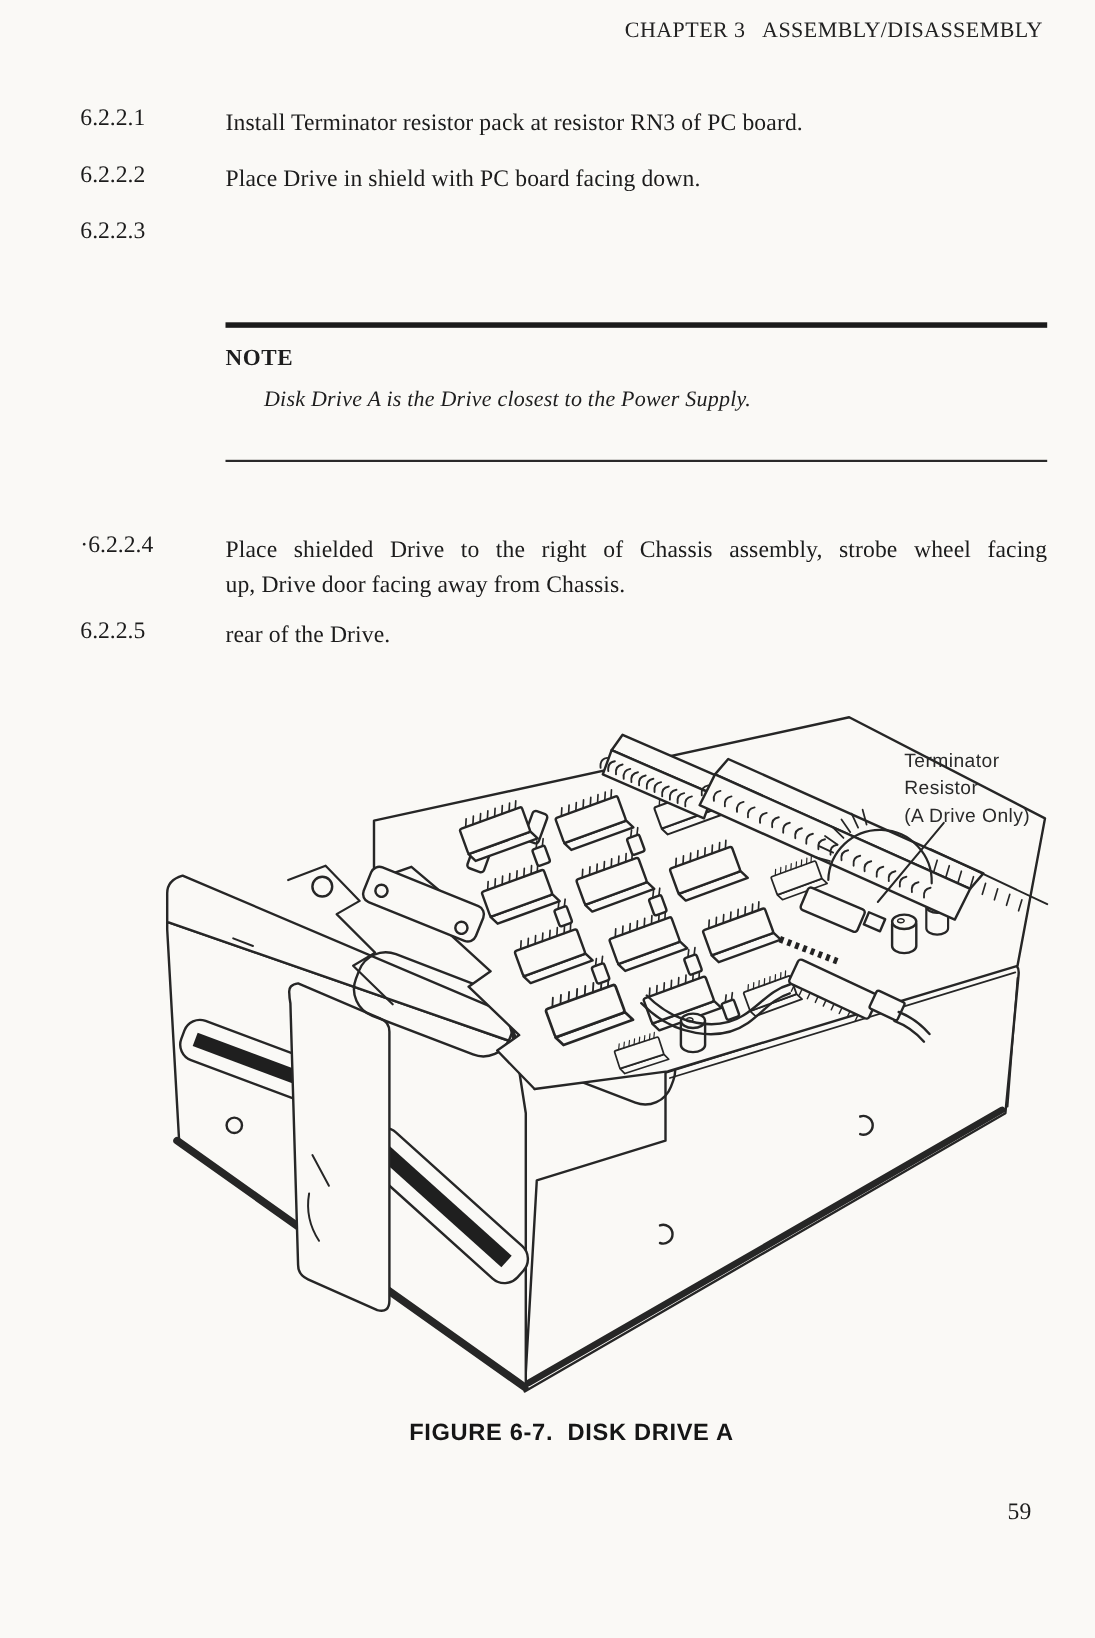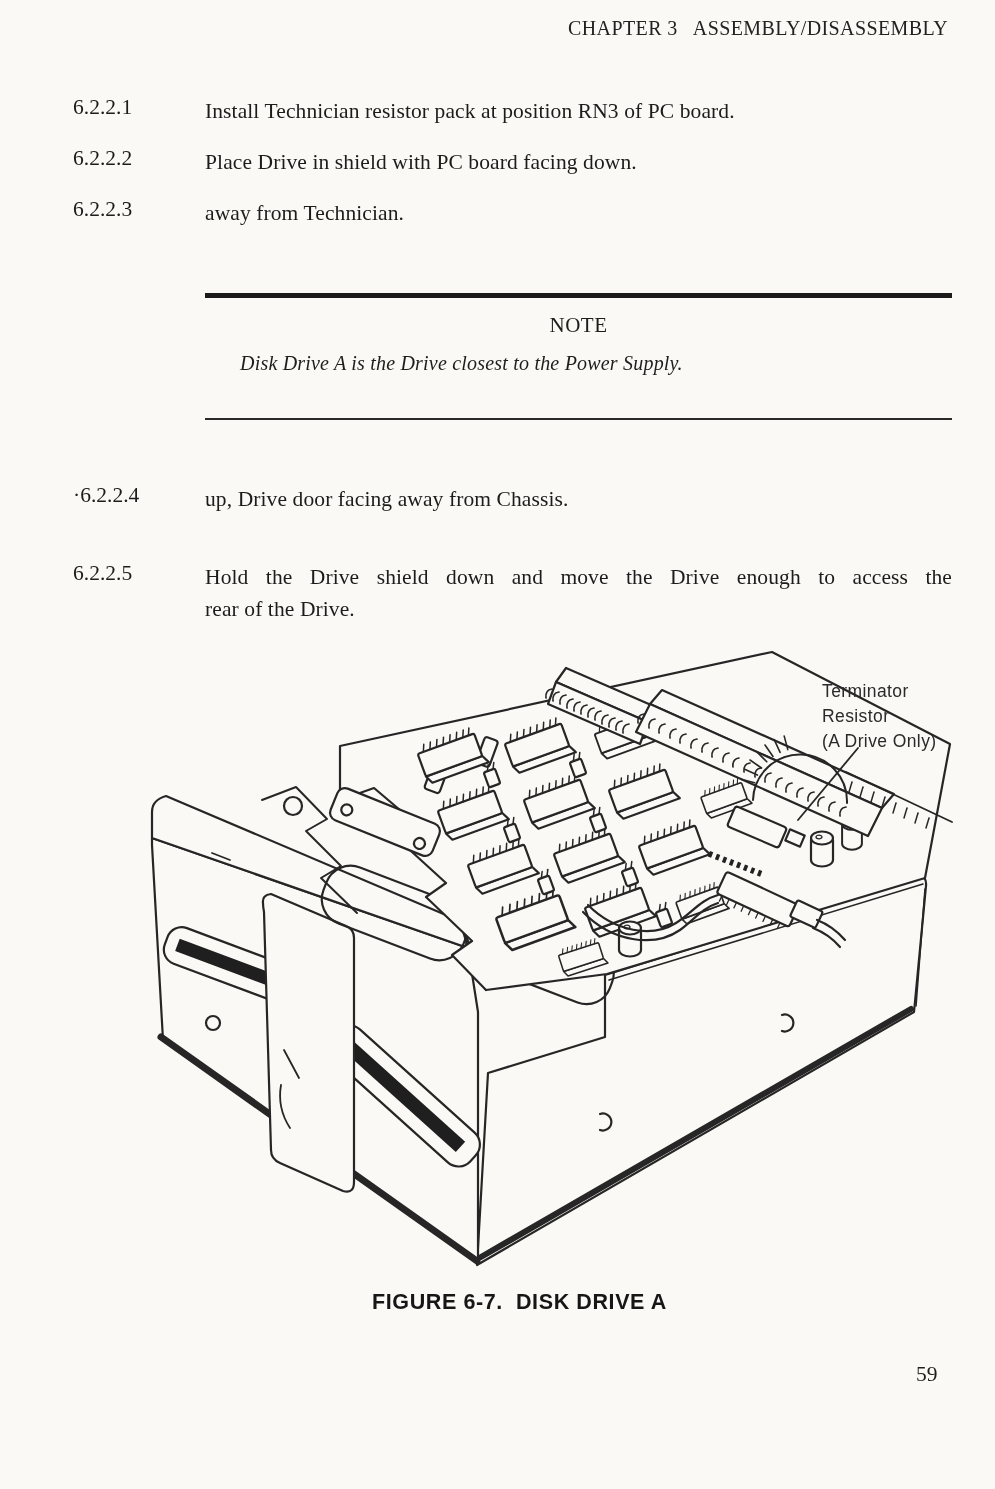--- a/index.html
+++ b/index.html
@@ -24,21 +24,21 @@
   .step-body {
     left:205px; width:747px;
     font-size:21.5px; line-height:32px; color:#1c1c1c;
     letter-spacing:.1px;
   }
   .jl { text-align:justify; text-align-last:justify; }
   .rule-thick { left:205px; top:293px; width:747px; height:4.5px; background:#1b1b1b; }
   .rule-thin  { left:205px; top:418px; width:747px; height:2px;   background:#2a2a2a; }
   .note-title {
     left:205px; top:313px; width:747px;
-    text-align:center; font-weight:normal; font-size:21px; letter-spacing:.5px;
+    font-weight:bold; font-size:21px; letter-spacing:.5px;
   }
   .note-body {
     left:240px; top:352px;
     font-style:italic; font-size:20px; letter-spacing:.2px;
   }
   .caption {
     left:372px; top:1290px;
     font-family:"Liberation Sans", sans-serif;
     font-weight:bold; font-size:21.5px; letter-spacing:.6px; white-space:pre;
     color:#161616;
@@ -49,46 +49,45 @@
     font-size:17.5px; fill:#2a2a2a; letter-spacing:.4px;
   }
 </style>
 </head>
 <body>
 
 <div class="abs hdr">CHAPTER 3   ASSEMBLY/DISASSEMBLY</div>
 
 <div class="abs step-num" style="top:95px">6.2.2.1</div>
 <div class="abs step-body" style="top:95px">
-  <div>Install Technician resistor pack at position RN3 of PC board.</div>
+  <div>Install Terminator resistor pack at resistor RN3 of PC board.</div>
 </div>
 
 <div class="abs step-num" style="top:146px">6.2.2.2</div>
 <div class="abs step-body" style="top:146px">
   <div>Place Drive in shield with PC board facing down.</div>
 </div>
 
 <div class="abs step-num" style="top:197px">6.2.2.3</div>
 <div class="abs step-body" style="top:197px">
-  <div>away from Technician.</div>
 </div>
 
 <div class="abs rule-thick"></div>
 <div class="abs note-title">NOTE</div>
 <div class="abs note-body">Disk Drive A is the Drive closest to the Power Supply.</div>
 <div class="abs rule-thin"></div>
 
 <div class="abs step-num" style="top:483px">·6.2.2.4</div>
 <div class="abs step-body" style="top:483px">
+  <div class="jl">Place shielded Drive to the right of Chassis assembly, strobe wheel facing</div>
   <div>up, Drive door facing away from Chassis.</div>
 </div>
 
 <div class="abs step-num" style="top:561px">6.2.2.5</div>
 <div class="abs step-body" style="top:561px">
-  <div class="jl">Hold the Drive shield down and move the Drive enough to access the</div>
   <div>rear of the Drive.</div>
 </div>
 
 <svg class="abs" style="top:0;left:0" width="995" height="1489" viewBox="0 0 995 1489" fill="none" stroke="#262626" stroke-width="2.2" stroke-linecap="round" stroke-linejoin="round">
   <defs>
     <g id="dip">
       <path d="M-30,12 L30,12 L34,20 L-26,20 Z" fill="#faf9f6"></path>
       <rect x="-30" y="-12" width="60" height="24" rx="2" fill="#faf9f6"></rect>
       <g stroke-width="1.5">
         <line x1="-24" y1="-12" x2="-21" y2="-19"></line>

